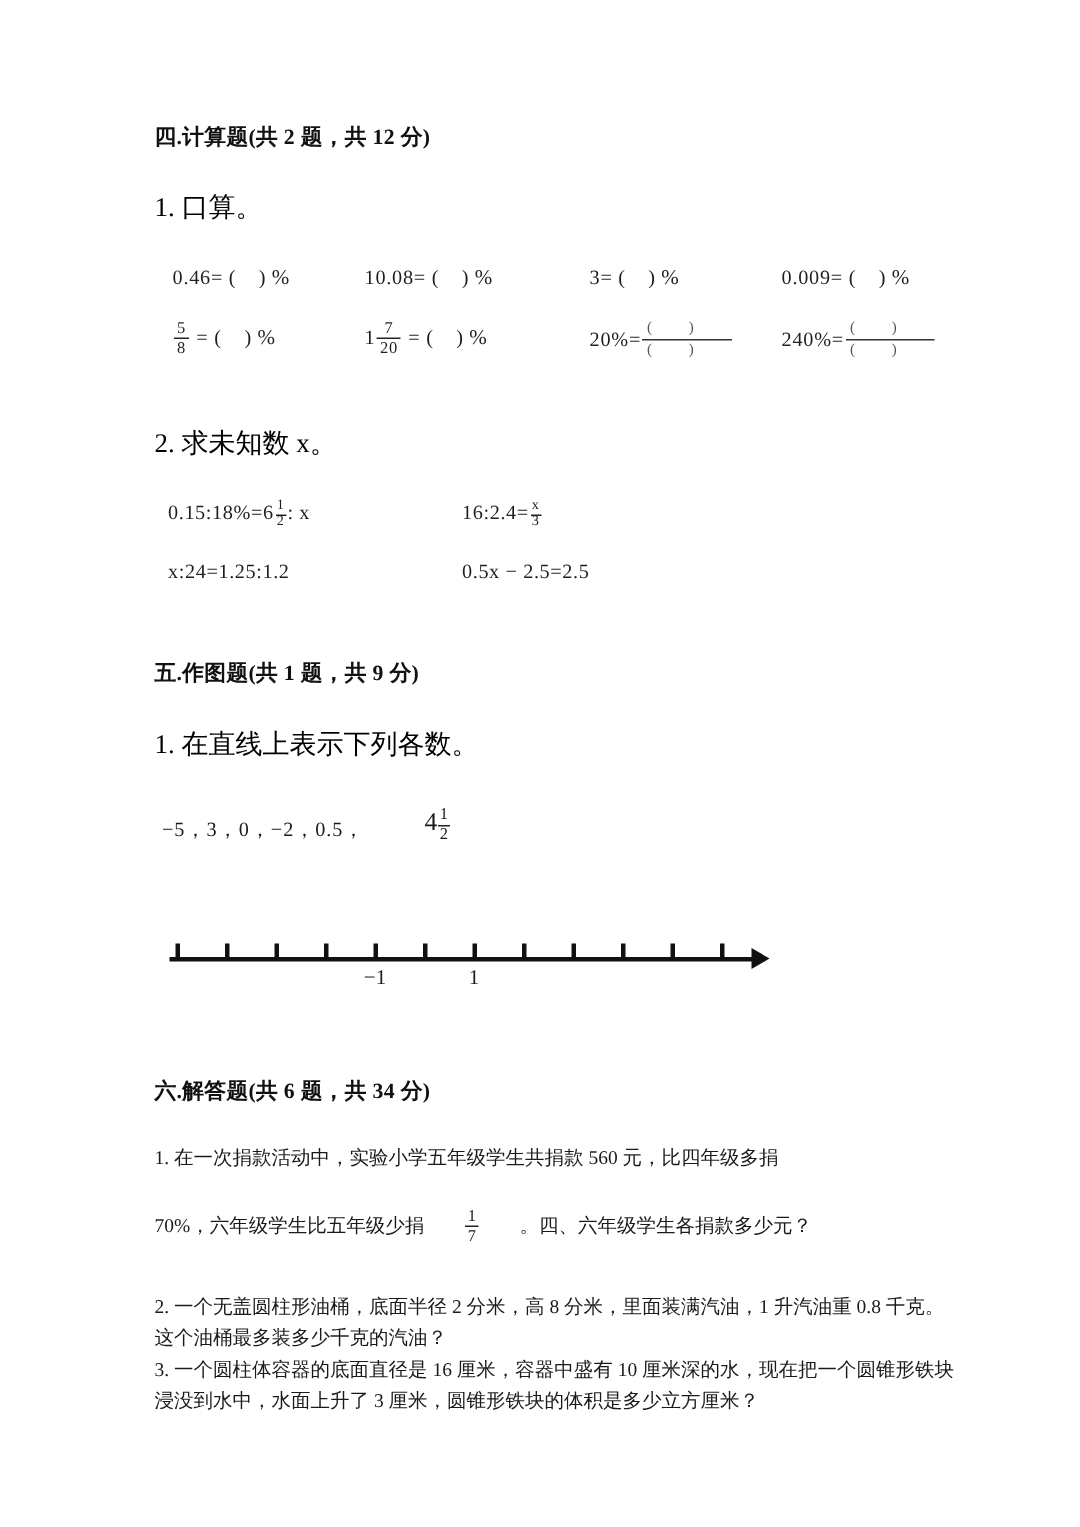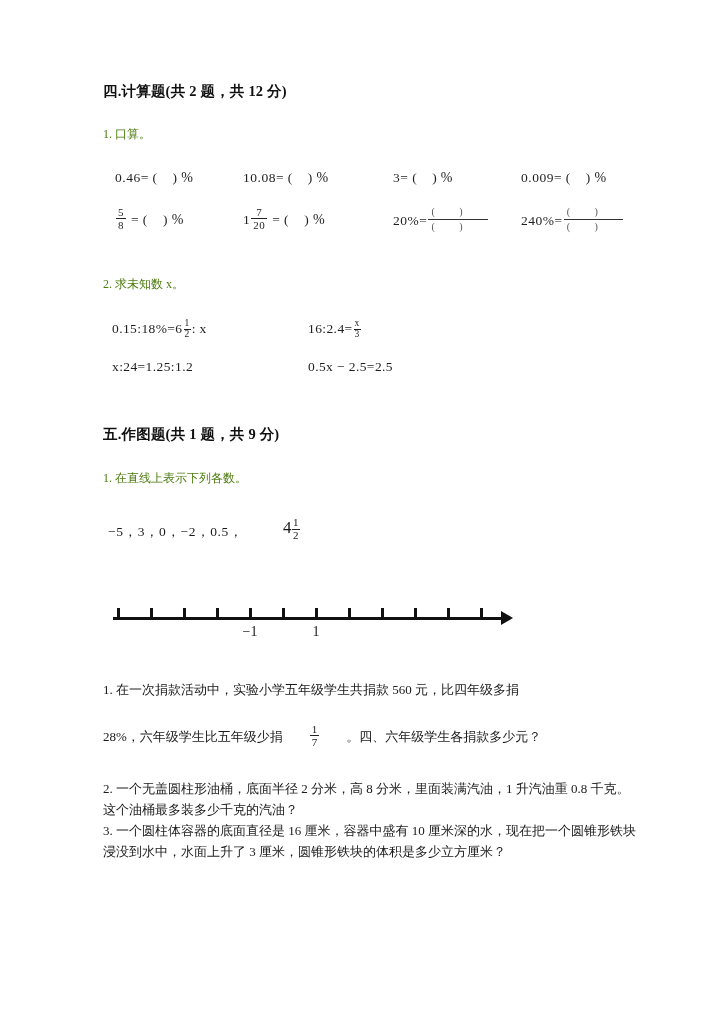--- a/index.html
+++ b/index.html
@@ -30,22 +30,22 @@
   }
 
   .section-title {
     font-weight: bold;
     font-size: 14.5px;
     letter-spacing: 0.2px;
     color: #111;
     margin: 0 0 0 0;
   }
   .q-label {
-    font-size: 12px;
-    color: #4d7c0f;
+    font-size: 18px;
+    color: #000000;
     margin: 0;
   }
 
   
   .sec4-title { margin-top: 0; }
   .sec4-q1 { margin-top: 25px; }
 
   .calc-grid {
     margin-top: 27px;
     position: relative;
@@ -282,25 +282,26 @@
           <div class="nl-tick" style="left: 311px;"></div>
           <div class="nl-tick" style="left: 344px;"></div>
           <div class="nl-tick" style="left: 377px;"></div>
         </div>
       <div id="nl-labels">
           <div class="nl-lab" style="left: 147px;">−1</div>
           <div class="nl-lab" style="left: 213px;">1</div>
         </div>
     </div>
 
+    <div class="section-title sec6-title">六.解答题(共 6 题，共 34 分)</div>
 
     <div class="sec6-q1a">1. 在一次捐款活动中，实验小学五年级学生共捐款 560 元，比四年级多捐</div>
 
     <div class="sec6-q1b">
-      <span>28%，六年级学生比五年级少捐</span><span class="gap-inline"></span><span class="frac-md"><span class="num">1</span><span class="den">7</span></span><span class="gap-inline"></span><span>。四、六年级学生各捐款多少元？</span>
+      <span>70%，六年级学生比五年级少捐</span><span class="gap-inline"></span><span class="frac-md"><span class="num">1</span><span class="den">7</span></span><span class="gap-inline"></span><span>。四、六年级学生各捐款多少元？</span>
     </div>
 
     <div class="sec6-rest">
       <p>2. 一个无盖圆柱形油桶，底面半径 2 分米，高 8 分米，里面装满汽油，1 升汽油重 0.8 千克。这个油桶最多装多少千克的汽油？</p>
       <p>3. 一个圆柱体容器的底面直径是 16 厘米，容器中盛有 10 厘米深的水，现在把一个圆锥形铁块浸没到水中，水面上升了 3 厘米，圆锥形铁块的体积是多少立方厘米？</p>
     </div>
 
   </div>
 </div>
 

